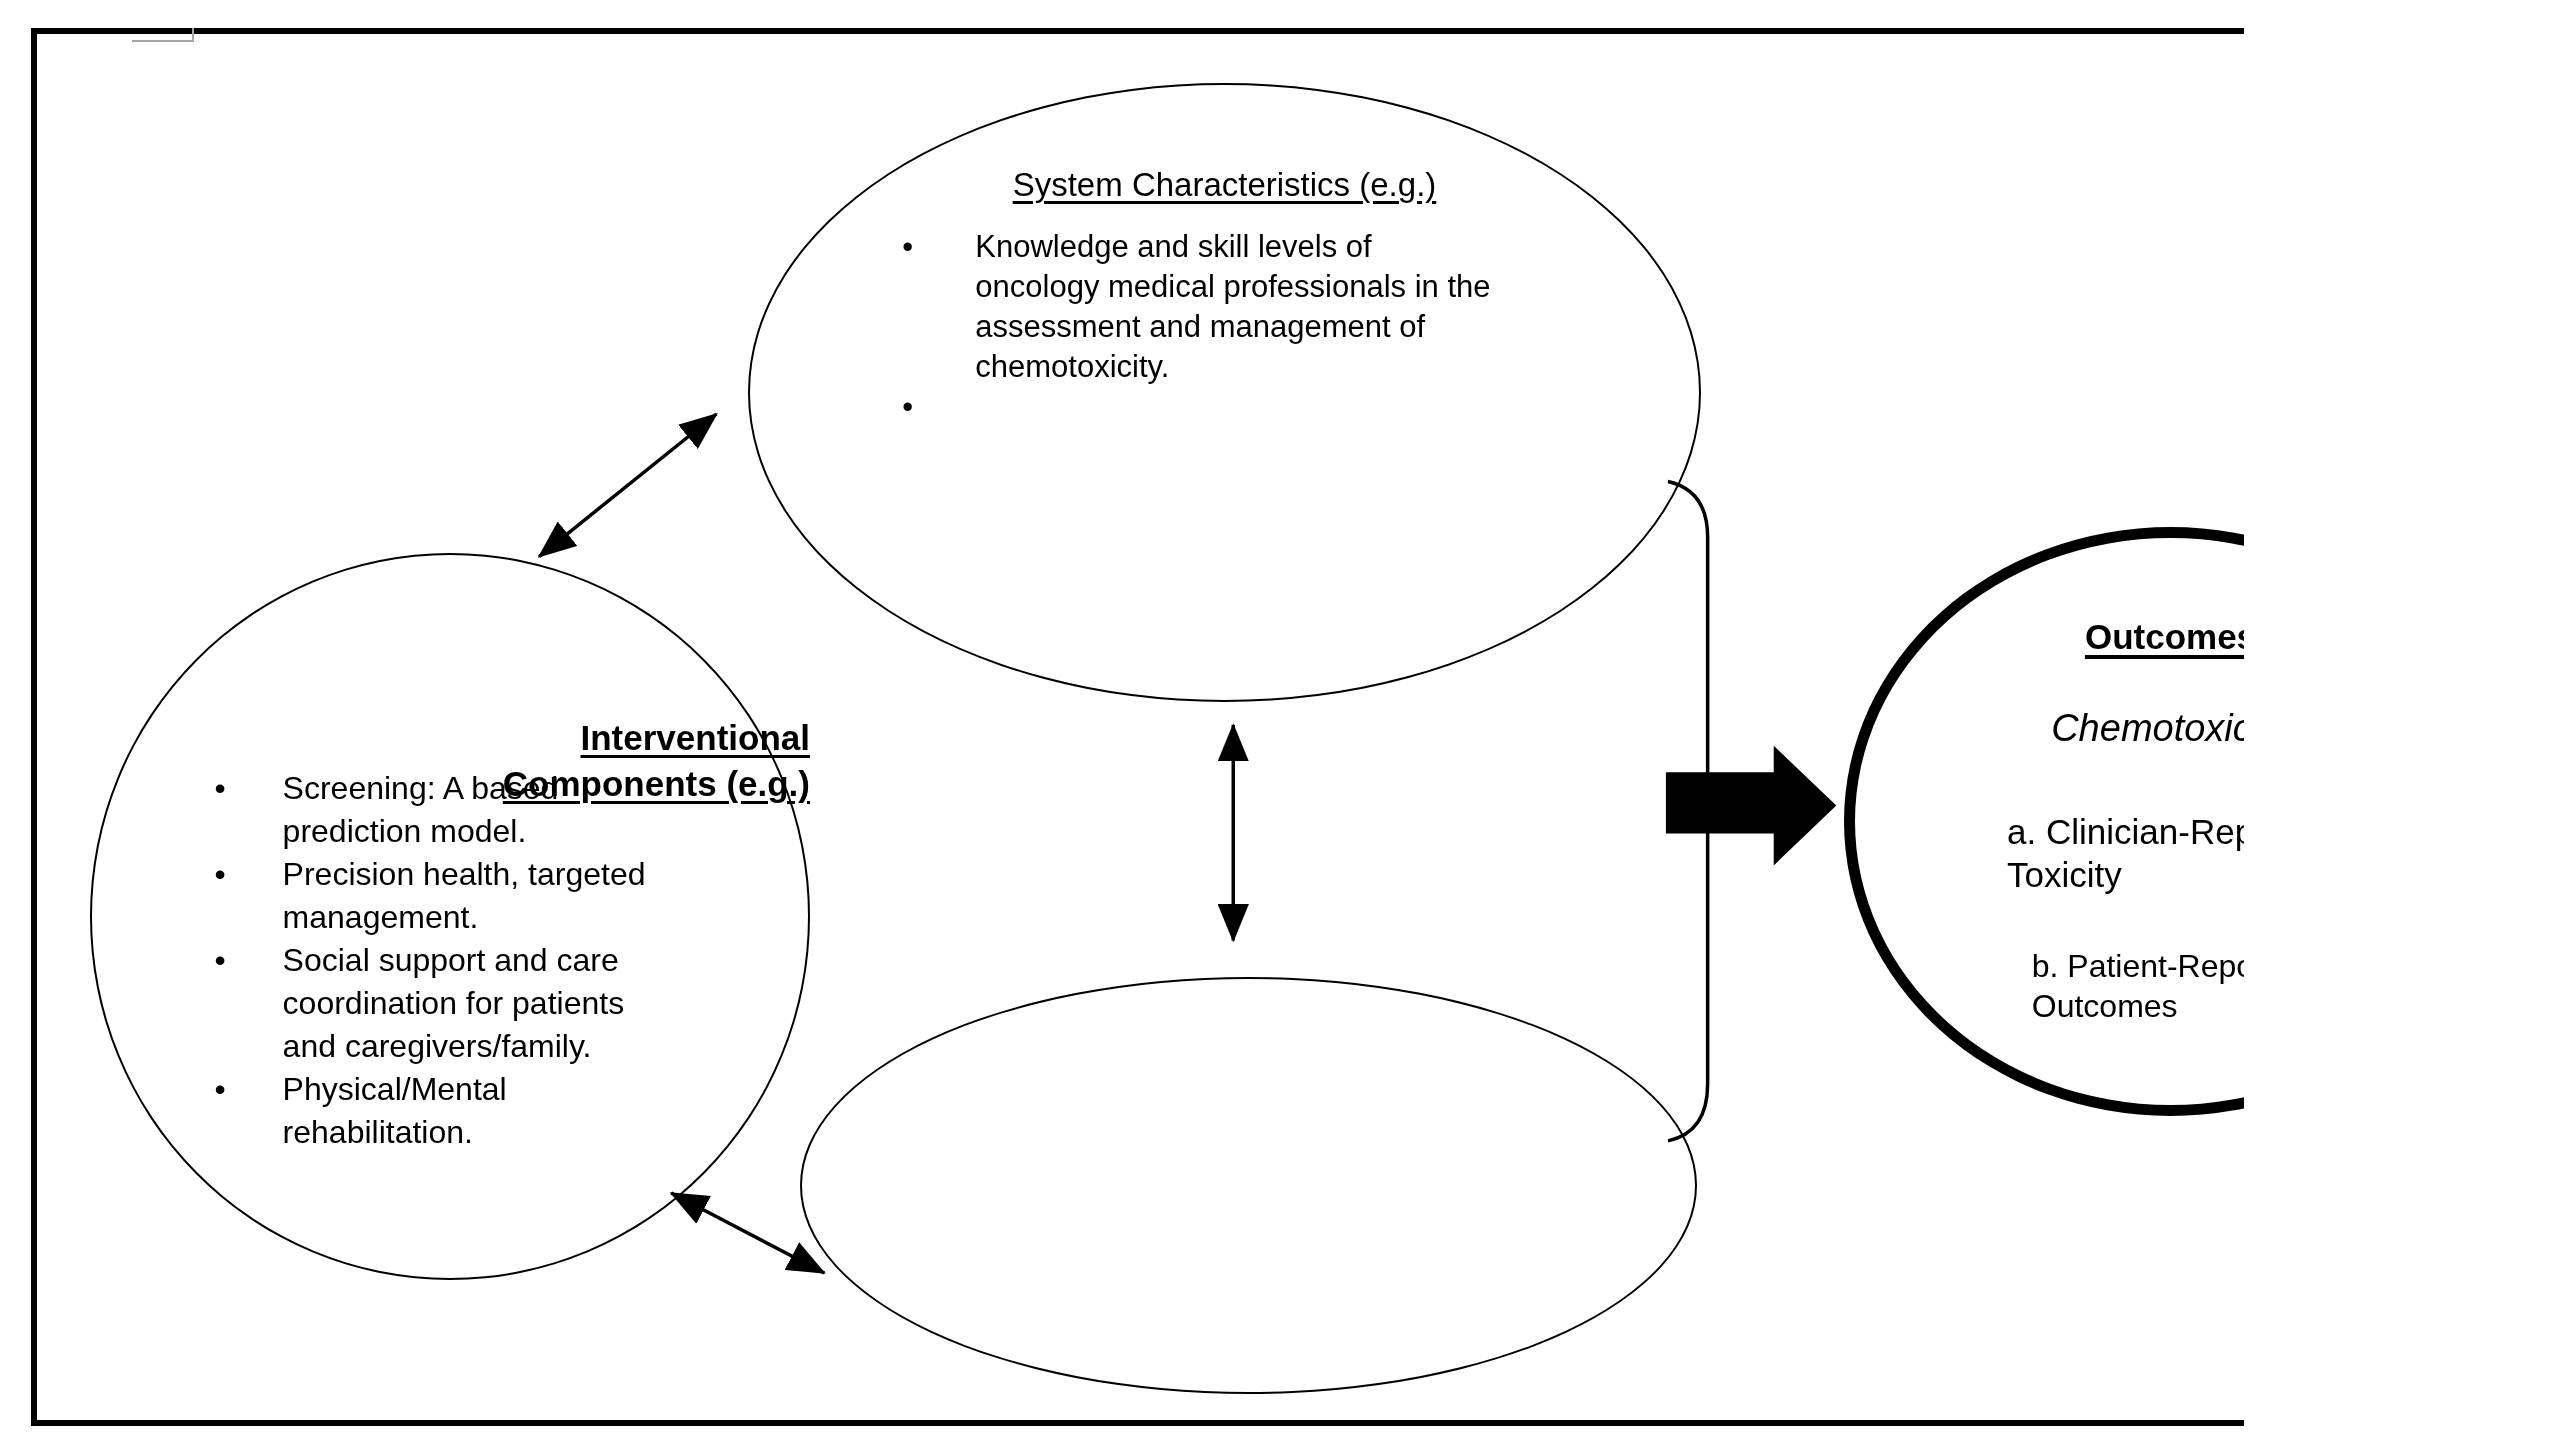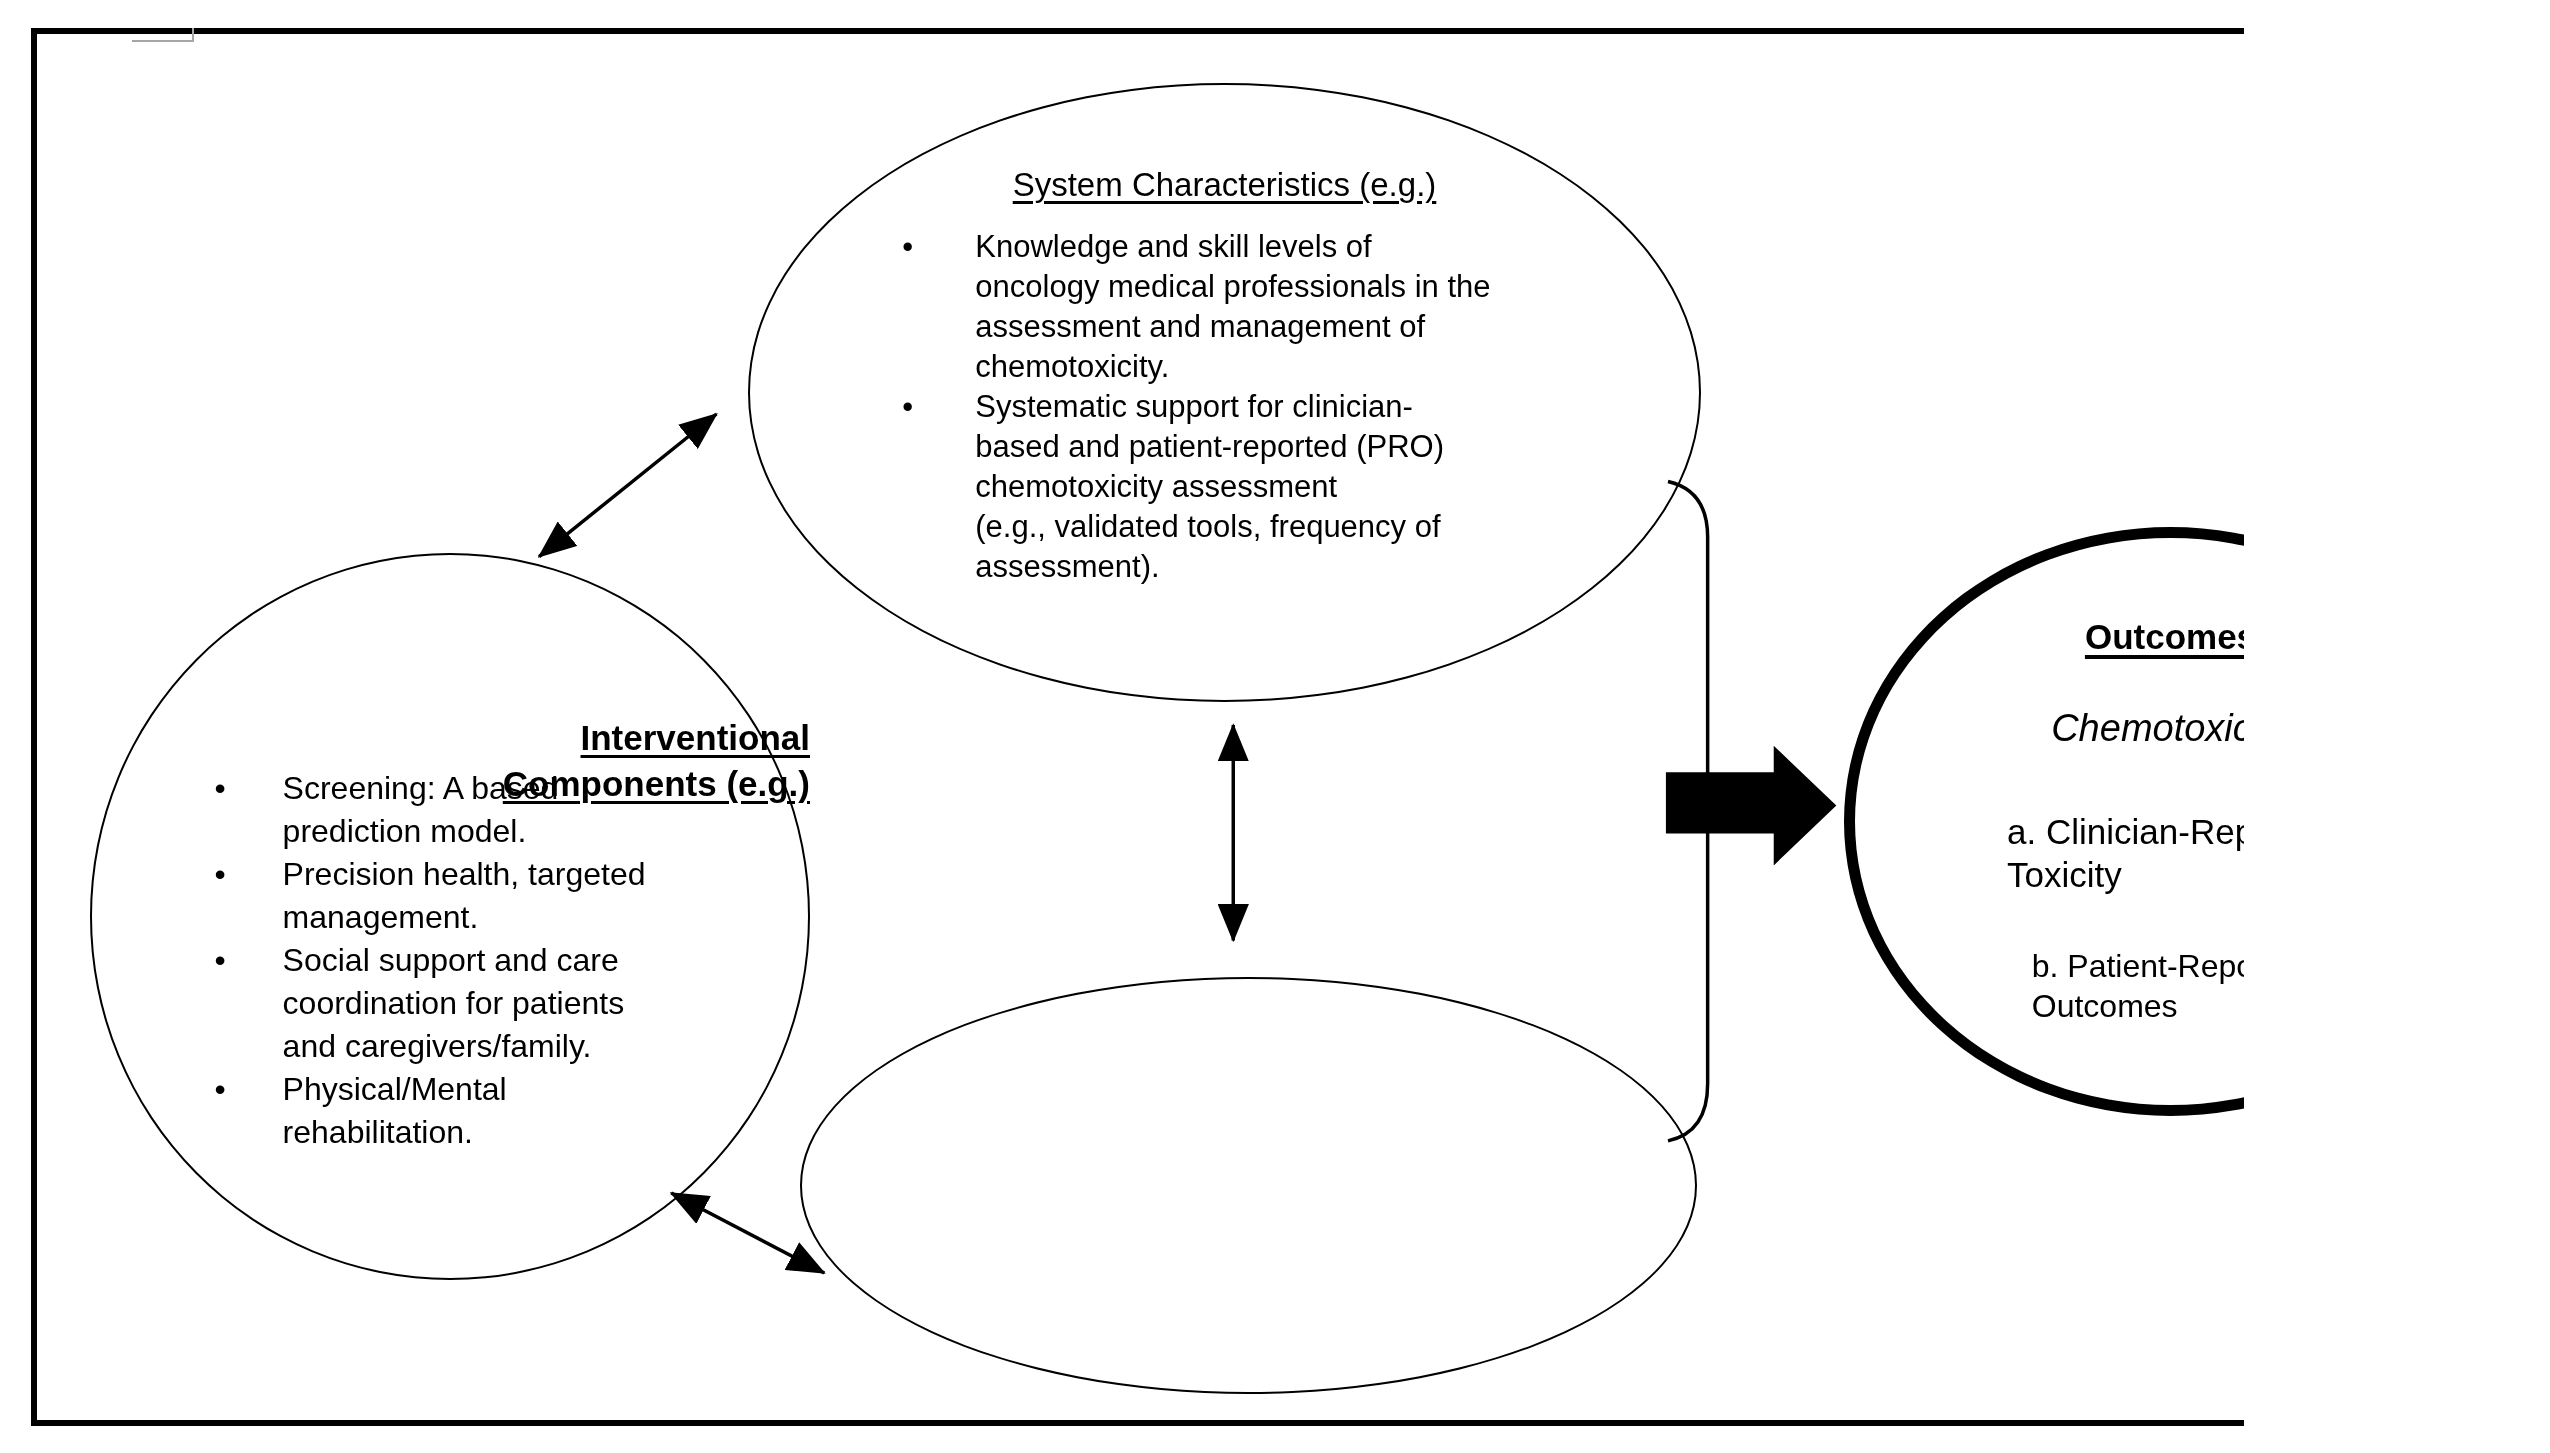--- a/index.html
+++ b/index.html
@@ -121,25 +121,20 @@
   <div class="sys-bullets">
     <div class="bullet-row">
       <span class="dot">•</span>
       <span class="btext">Knowledge and skill levels of
 oncology medical professionals in the
 assessment and management of
 chemotoxicity.</span>
     </div>
     <div class="bullet-row">
       <span class="dot">•</span>
-      <span class="btext">Systematic support for clinician-
-based and patient-reported (PRO)
-chemotoxicity assessment
-(e.g., validated tools, frequency of
-assessment).</span>
     </div>
   </div>
 
   <div class="int-title">
     <span class="underline">Interventional
 Components (e.g.)</span>
   </div>
   <div class="int-bullets">
     <div class="bullet-row">
       <span class="dot">•</span>

